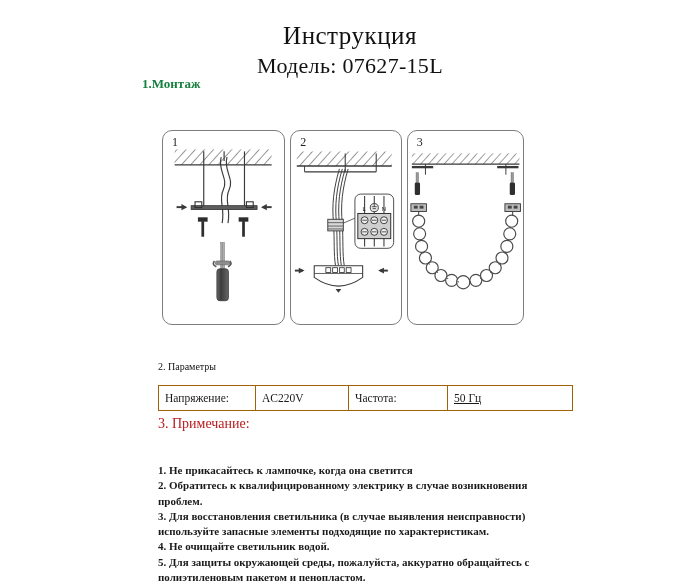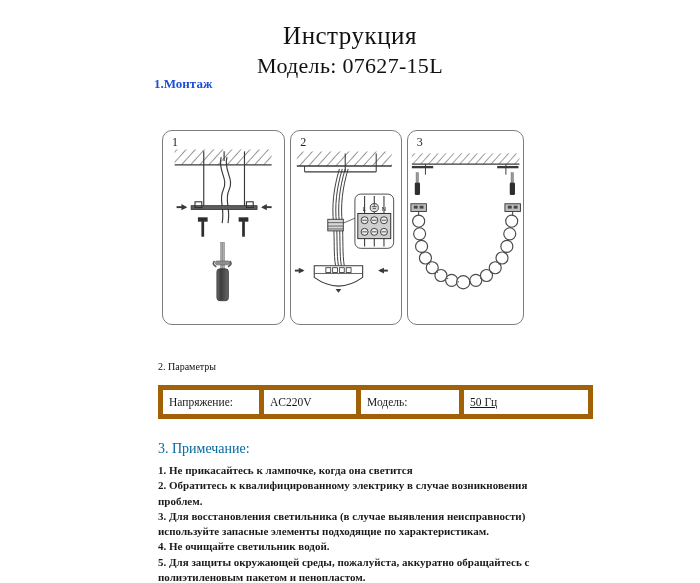--- a/index.html
+++ b/index.html
@@ -39,25 +39,25 @@
   .doc-model {
     font-size: 22px;
     letter-spacing: 0.3px;
     line-height: 1.2;
     margin-top: 2px;
     color: #111;
   }
 
   .section-mount {
     position: absolute;
-    left: 154px;
+    left: 142px;
     top: 76px;
     font-size: 13px;
     font-weight: bold;
-    color: #1d4ed8;
+    color: #15803d;
   }
 
   
   .panels {
     position: absolute;
     left: 162px;
     top: 130px;
     width: 362px;
     height: 195px;
     display: flex;
@@ -100,42 +100,42 @@
   }
   .params-table {
     position: absolute;
     left: 158px;
     top: 385px;
     width: 362px;
     border-collapse: collapse;
     table-layout: fixed;
   }
   .params-table td {
-    border: 5px solid #a16207;
+    border: 1px solid #a16207;
     height: 22px;
     padding: 1px 6px;
     font-size: 11.5px;
     color: #1a1a1a;
     vertical-align: middle;
     overflow: hidden;
     white-space: nowrap;
   }
   .c-label { width: 84px; }
   .c-value { width: 80px; }
   .c-label2 { width: 86px; }
   .c-value2 { width: 112px; text-decoration: underline; }
   .big-val { font-size: 14px; }
 
   
   .section-notes {
     position: absolute;
     left: 158px;
-    top: 441px;
+    top: 416px;
     font-size: 14px;
-    color: #0369a1;
+    color: #b91c1c;
   }
   .notes-list {
     position: absolute;
     left: 158px;
     top: 463px;
     width: 372px;
     font-size: 11px;
     font-weight: bold;
     line-height: 15.3px;
     color: #1a1a1a;
@@ -384,21 +384,21 @@
     </div>
   </div>
 
   <div class="section-params">2. Параметры</div>
 
   <table class="params-table">
     <tbody>
       <tr>
         <td class="c-label">Напряжение:</td>
         <td class="c-value">AC220V</td>
-        <td class="c-label2">Модель:</td>
+        <td class="c-label2">Частота:</td>
         <td class="c-value2">50 Гц</td>
       </tr>
     </tbody>
   </table>
 
   <div class="section-notes">3. Примечание:</div>
 
   <div class="notes-list">
     <div class="note-line">1. Не прикасайтесь к лампочке, когда она светится</div>
     <div class="note-line">2. Обратитесь к квалифицированному электрику в случае возникновения проблем.</div>

